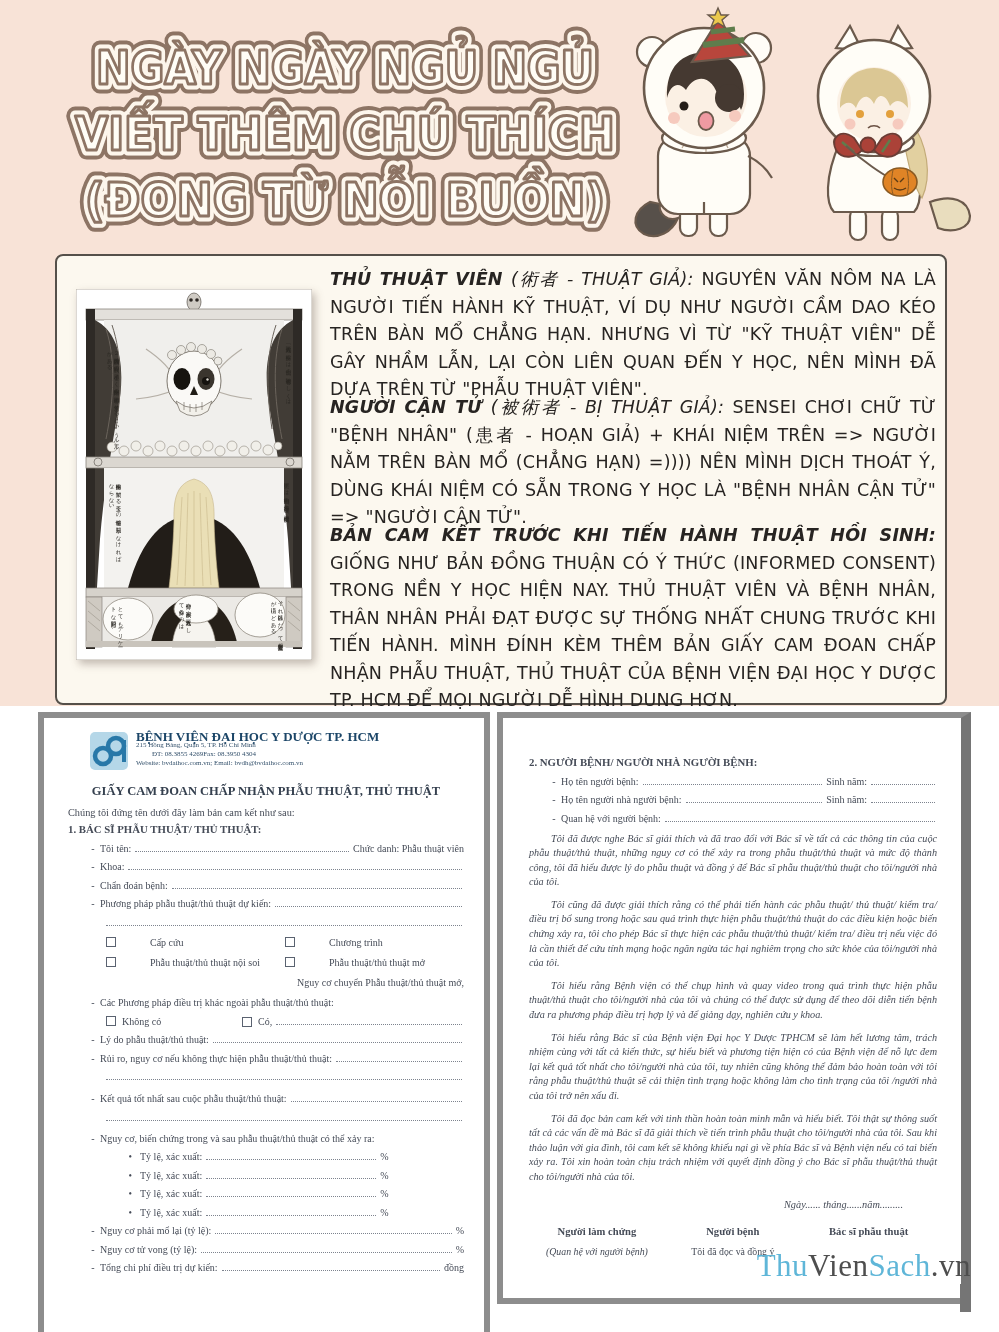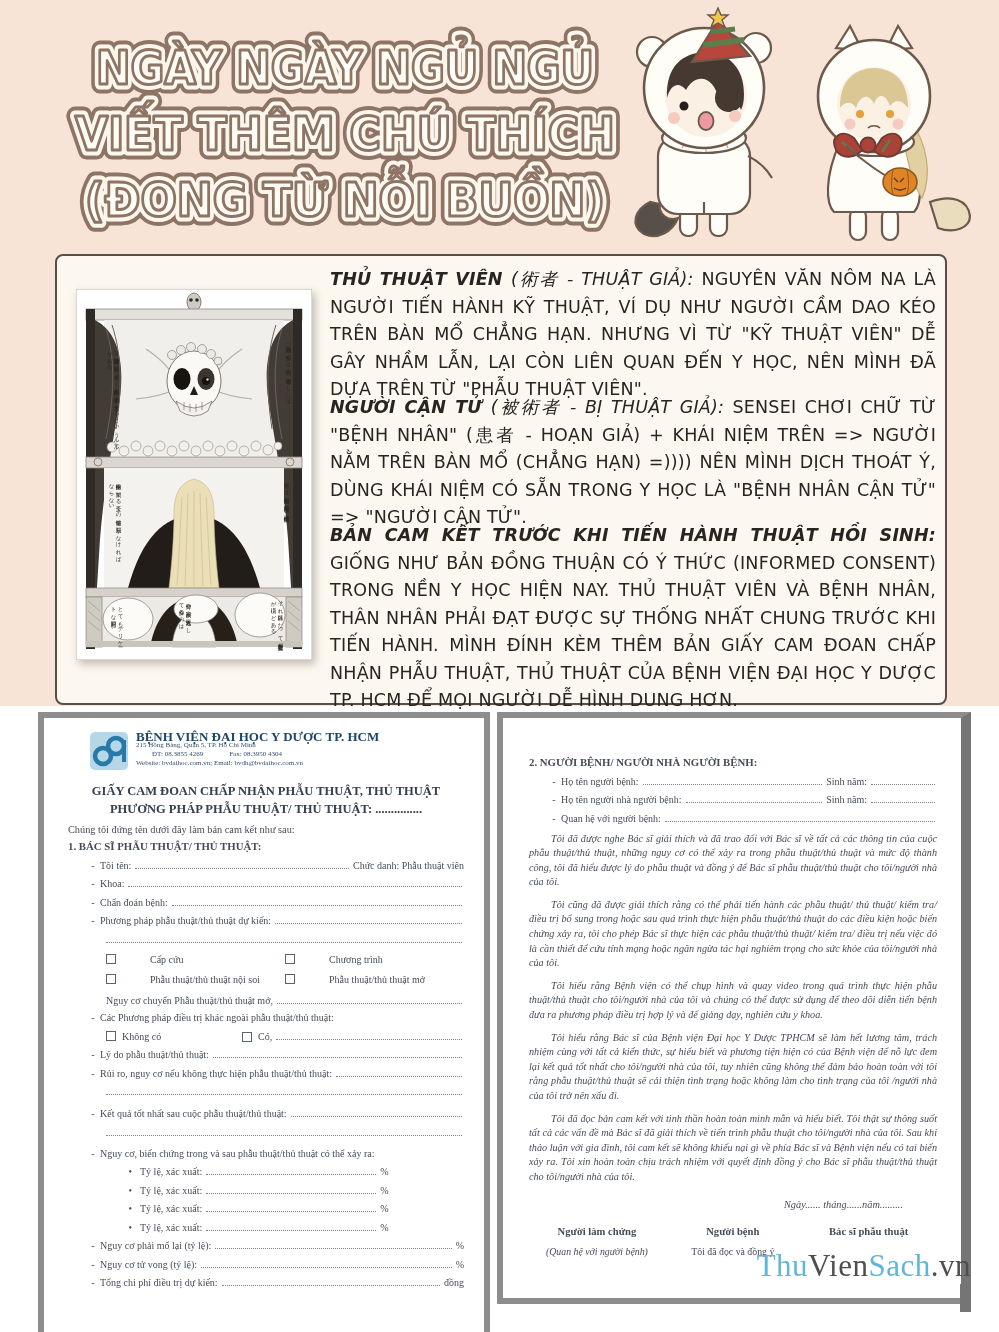--- a/index.html
+++ b/index.html
@@ -23,21 +23,21 @@
   
   .doc{background:#fff;box-sizing:border-box;overflow:hidden;
        font-family:"Liberation Serif",serif;color:#454b57;}
   #doc-left{left:38px;top:712px;width:452px;height:620px;border:6px solid #8d8d8d;border-bottom:0;
             padding:14px 20px 0 24px;}
   #doc-right{left:497px;top:712px;width:474px;height:592px;border:6px solid #8d8d8d;
              border-right:10px solid #757575;padding:30px 24px 0 26px;}
   .doc-head{display:flex;gap:8px;align-items:flex-start;margin-left:22px;}
   .doc-head-lines{font-size:7px;line-height:9px;color:#33506b;}
   .doc-head-lines .b1{font-weight:bold;font-size:13px;color:#1c4668;}
-  .hrow{display:flex;gap:26px;padding-left:16px;}
+  .hrow{display:flex;padding-left:16px;}
   .doc-title{font-weight:bold;text-align:center;color:#35404f;font-size:12.5px;line-height:17px;
              margin-top:13px;}
   .doc-title2{font-weight:bold;text-align:center;color:#35404f;font-size:12.5px;margin-top:2px;}
   .d-intro{font-size:10.3px;margin-top:7px;}
   .d-sec{font-weight:bold;font-size:10.8px;margin-top:5px;}
   .drow{display:flex;align-items:flex-end;font-size:10px;margin-top:6.5px;}
   .drow .mk{width:14px;text-align:center;flex:none;}
   .ind1{margin-left:18px;}
   .ind2{margin-left:38px;}
   .dots{flex:1;border-bottom:1.2px dotted #7d838e;height:9px;margin:0 2px 2px 4px;}
@@ -274,21 +274,20 @@
         <div class="b1">BỆNH VIỆN ĐẠI HỌC Y DƯỢC TP. HCM</div>
         <div>215 Hồng Bàng, Quận 5, TP. Hồ Chí Minh</div>
         <div class="hrow">
           <span>ĐT: 08.3855 4269</span>
           <span>Fax: 08.3950 4304</span>
         </div>
         <div>Website: bvdaihoc.com.vn; Email: bvdh@bvdaihoc.com.vn</div>
       </div>
     </div>
     <div class="doc-title">GIẤY CAM ĐOAN CHẤP NHẬN PHẪU THUẬT, THỦ THUẬT</div>
-    <div class="doc-title2">PHƯƠNG PHÁP PHẪU THUẬT/ THỦ THUẬT: ...............</div>
     <div class="d-intro">Chúng tôi đứng tên dưới đây làm bản cam kết như sau:</div>
     <div class="d-sec">1. BÁC SĨ PHẪU THUẬT/ THỦ THUẬT:</div>
 
     <div class="drow ind1">
       <span class="mk">-</span>
       <span>Tôi tên:</span>
       <span class="dots"></span>
       <span class="tail">Chức danh: Phẫu thuật viên</span>
     </div>
     <div class="drow ind1">
@@ -322,21 +321,21 @@
     <div class="drow ind2" style="margin-top:9px;">
       <span class="cbcell">
           <span class="cb"></span>
           <span>Phẫu thuật/thủ thuật nội soi</span>
         </span>
       <span class="cbcell">
           <span class="cb"></span>
           <span>Phẫu thuật/thủ thuật mở</span>
         </span>
     </div>
-    <div class="drow ind2" style="margin-top:9px;">
+    <div class="drow ind2" style="margin-top:9px;flex-direction:column;">
       <span>Nguy cơ chuyển Phẫu thuật/thủ thuật mở,</span>
       <span class="dots"></span>
     </div>
     <div class="drow ind1">
       <span class="mk">-</span>
       <span>Các Phương pháp điều trị khác ngoài phẫu thuật/thủ thuật:</span>
     </div>
     <div class="drow ind2">
       <span style="display:flex;align-items:center;width:38%;">
           <span class="cb"></span>

